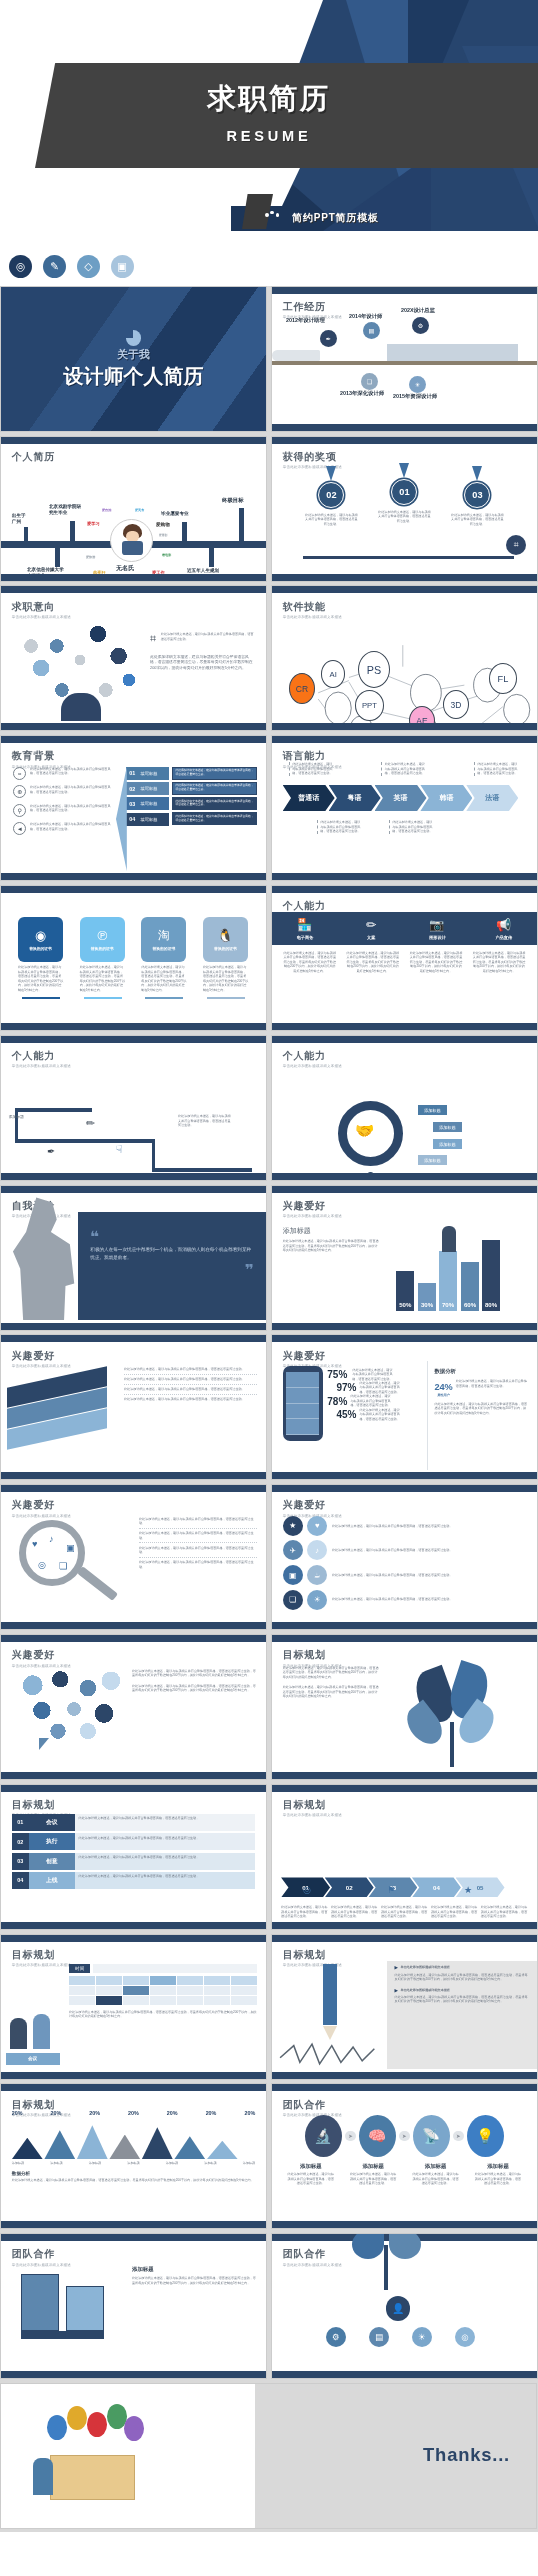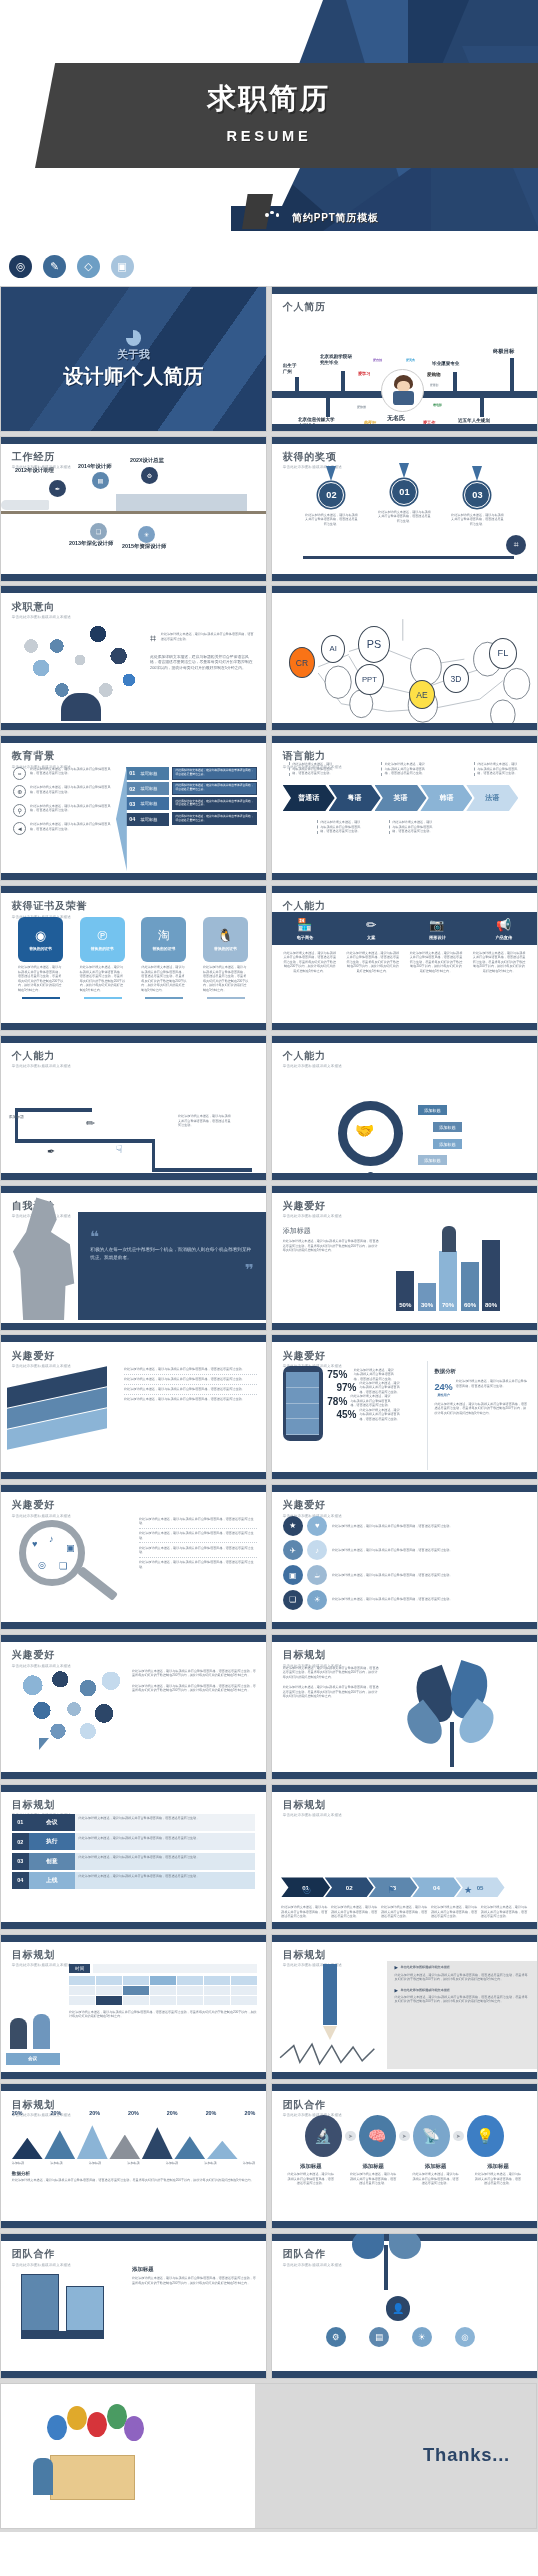--- a/index.html
+++ b/index.html
@@ -192,62 +192,20 @@
                 display:flex;flex-direction:column;align-items:center;justify-content:center;">
       <div class="pie-ico"></div>
       <div class="sec-t1">关于我</div>
       <div class="sec-t2">设计师个人简历</div>
     </div>
   </div>
 
   <div class="slide">
     <div class="bar-top"></div>
     <div class="s-head">
-        <div class="s-title">个人简历</div>
-      </div>
-    <div class="s-body" style="position:relative;">
-      <div style="position:absolute;left:0;right:0;top:51px;height:7px;background:#2c4668;"></div>
-
-      <div style="position:absolute;left:10.8px;top:23px;font-size:4.6px;font-weight:bold;line-height:1.25;">出生于<br>广州</div>
-      <div style="position:absolute;left:23px;top:37px;width:3.8px;height:17px;background:#2c4668;"></div>
-      <div style="position:absolute;left:48px;top:14px;font-size:4.6px;font-weight:bold;line-height:1.25;">北京戏剧学院研<br>究生毕业</div>
-      <div style="position:absolute;left:69px;top:31px;width:4.6px;height:23px;background:#2c4668;"></div>
-      <div style="position:absolute;left:160px;top:21.5px;font-size:4.6px;font-weight:bold;">毕业愿景专业</div>
-      <div style="position:absolute;left:181px;top:32px;width:4.6px;height:21.5px;background:#2c4668;"></div>
-      <div style="position:absolute;left:221px;top:7.7px;font-size:5.4px;font-weight:bold;">终极目标</div>
-      <div style="position:absolute;left:238px;top:18.4px;width:4.6px;height:35px;background:#2c4668;"></div>
-
-      <div style="position:absolute;left:54px;top:57px;width:4.6px;height:20px;background:#2c4668;"></div>
-      <div style="position:absolute;left:26px;top:77px;font-size:4.6px;font-weight:bold;line-height:1.25;">北京信息传媒大学<br>本科毕业</div>
-      <div style="position:absolute;left:208px;top:57px;width:4.6px;height:20px;background:#2c4668;"></div>
-      <div style="position:absolute;left:186px;top:78px;font-size:4.6px;font-weight:bold;">近五年人生规划</div>
-
-      <div style="position:absolute;left:109px;top:29px;width:43px;height:43px;border-radius:50%;border:0.8px solid #ccc;background:#fff;">
-        <div style="position:absolute;left:12.3px;top:4.6px;width:18.4px;height:14px;background:#5a3b2a;border-radius:9.2px 9.2px 4.6px 4.6px;"></div>
-        <div style="position:absolute;left:15.4px;top:11.5px;width:12.3px;height:10.8px;background:#f3d3b5;border-radius:5.4px;"></div>
-        <div style="position:absolute;left:10.8px;top:21.5px;width:21.5px;height:14px;background:#3f5f86;border-radius:3.1px;"></div>
-      </div>
-      <div style="position:absolute;left:115px;top:74px;font-size:6.1px;font-weight:bold;">无名氏</div>
-
-      <div style="position:absolute;left:101px;top:18.4px;font-size:3.1px;font-weight:bold;color:#8e63c0;">爱自拍</div>
-      <div style="position:absolute;left:134px;top:18.4px;font-size:3.1px;font-weight:bold;color:#46a7d8;">爱美食</div>
-      <div style="position:absolute;left:86px;top:31px;font-size:4.2px;font-weight:bold;color:#d6343a;">爱学习</div>
-      <div style="position:absolute;left:155px;top:32px;font-size:4.6px;font-weight:bold;color:#3a3a3a;">爱购物</div>
-      <div style="position:absolute;left:158px;top:43px;font-size:2.8px;font-weight:bold;color:#9aa3ac;">爱看剧</div>
-      <div style="position:absolute;left:85px;top:65px;font-size:3.1px;font-weight:bold;color:#9aa3ac;">爱旅游</div>
-      <div style="position:absolute;left:92px;top:80px;font-size:4.2px;font-weight:bold;color:#e0a92b;">熬夜狂</div>
-      <div style="position:absolute;left:151px;top:80px;font-size:4.2px;font-weight:bold;color:#d6343a;">爱工作</div>
-      <div style="position:absolute;left:161px;top:63px;font-size:3.1px;font-weight:bold;color:#4a9b62;">看电影</div>
-    </div>
-    <div class="bar-bot"></div>
-  </div>
-
-  <div class="slide">
-    <div class="bar-top"></div>
-    <div class="s-head">
       <div class="s-title">工作经历</div>
       <div class="s-sub">单击此处添加图标题或详细文本描述</div>
     </div>
     <div class="s-body">
       <div style="position:absolute;left:0;right:0;top:48px;height:3.8px;background:#8a7f6d;"></div>
       <div style="position:absolute;left:0;top:37px;width:48px;height:10.8px;background:#dfe4e9;border-radius:5.4px 1.5px 1.5px 5.4px;"></div>
       <div style="position:absolute;left:115px;top:31px;width:131px;height:17px;background:#c8d3de;"></div>
       <div style="position:absolute;left:48px;top:17px;width:17px;height:17px;border-radius:50%;background:#2f4566;color:#fff;font-size:6.1px;display:flex;align-items:center;justify-content:center;">✒</div>
       <div style="position:absolute;left:14px;top:4.6px;font-size:5.4px;font-weight:bold;">2012年设计助理</div>
       <div style="position:absolute;left:91px;top:9.2px;width:17px;height:17px;border-radius:50%;background:#5d87ae;color:#fff;font-size:6.1px;display:flex;align-items:center;justify-content:center;">▤</div>
@@ -258,20 +216,62 @@
       <div style="position:absolute;left:68px;top:77px;font-size:5.4px;font-weight:bold;">2013年深化设计师</div>
       <div style="position:absolute;left:137px;top:63px;width:17px;height:17px;border-radius:50%;background:#7ba0c4;color:#fff;font-size:6.1px;display:flex;align-items:center;justify-content:center;">☀</div>
       <div style="position:absolute;left:121px;top:80px;font-size:5.4px;font-weight:bold;">2015年资深设计师</div>
     </div>
     <div class="bar-bot"></div>
   </div>
 
   <div class="slide">
     <div class="bar-top"></div>
     <div class="s-head">
+        <div class="s-title">个人简历</div>
+      </div>
+    <div class="s-body" style="position:relative;">
+      <div style="position:absolute;left:0;right:0;top:51px;height:7px;background:#2c4668;"></div>
+
+      <div style="position:absolute;left:10.8px;top:23px;font-size:4.6px;font-weight:bold;line-height:1.25;">出生于<br>广州</div>
+      <div style="position:absolute;left:23px;top:37px;width:3.8px;height:17px;background:#2c4668;"></div>
+      <div style="position:absolute;left:48px;top:14px;font-size:4.6px;font-weight:bold;line-height:1.25;">北京戏剧学院研<br>究生毕业</div>
+      <div style="position:absolute;left:69px;top:31px;width:4.6px;height:23px;background:#2c4668;"></div>
+      <div style="position:absolute;left:160px;top:21.5px;font-size:4.6px;font-weight:bold;">毕业愿景专业</div>
+      <div style="position:absolute;left:181px;top:32px;width:4.6px;height:21.5px;background:#2c4668;"></div>
+      <div style="position:absolute;left:221px;top:7.7px;font-size:5.4px;font-weight:bold;">终极目标</div>
+      <div style="position:absolute;left:238px;top:18.4px;width:4.6px;height:35px;background:#2c4668;"></div>
+
+      <div style="position:absolute;left:54px;top:57px;width:4.6px;height:20px;background:#2c4668;"></div>
+      <div style="position:absolute;left:26px;top:77px;font-size:4.6px;font-weight:bold;line-height:1.25;">北京信息传媒大学<br>本科毕业</div>
+      <div style="position:absolute;left:208px;top:57px;width:4.6px;height:20px;background:#2c4668;"></div>
+      <div style="position:absolute;left:186px;top:78px;font-size:4.6px;font-weight:bold;">近五年人生规划</div>
+
+      <div style="position:absolute;left:109px;top:29px;width:43px;height:43px;border-radius:50%;border:0.8px solid #ccc;background:#fff;">
+        <div style="position:absolute;left:12.3px;top:4.6px;width:18.4px;height:14px;background:#5a3b2a;border-radius:9.2px 9.2px 4.6px 4.6px;"></div>
+        <div style="position:absolute;left:15.4px;top:11.5px;width:12.3px;height:10.8px;background:#f3d3b5;border-radius:5.4px;"></div>
+        <div style="position:absolute;left:10.8px;top:21.5px;width:21.5px;height:14px;background:#3f5f86;border-radius:3.1px;"></div>
+      </div>
+      <div style="position:absolute;left:115px;top:74px;font-size:6.1px;font-weight:bold;">无名氏</div>
+
+      <div style="position:absolute;left:101px;top:18.4px;font-size:3.1px;font-weight:bold;color:#8e63c0;">爱自拍</div>
+      <div style="position:absolute;left:134px;top:18.4px;font-size:3.1px;font-weight:bold;color:#46a7d8;">爱美食</div>
+      <div style="position:absolute;left:86px;top:31px;font-size:4.2px;font-weight:bold;color:#d6343a;">爱学习</div>
+      <div style="position:absolute;left:155px;top:32px;font-size:4.6px;font-weight:bold;color:#3a3a3a;">爱购物</div>
+      <div style="position:absolute;left:158px;top:43px;font-size:2.8px;font-weight:bold;color:#9aa3ac;">爱看剧</div>
+      <div style="position:absolute;left:85px;top:65px;font-size:3.1px;font-weight:bold;color:#9aa3ac;">爱旅游</div>
+      <div style="position:absolute;left:92px;top:80px;font-size:4.2px;font-weight:bold;color:#e0a92b;">熬夜狂</div>
+      <div style="position:absolute;left:151px;top:80px;font-size:4.2px;font-weight:bold;color:#d6343a;">爱工作</div>
+      <div style="position:absolute;left:161px;top:63px;font-size:3.1px;font-weight:bold;color:#4a9b62;">看电影</div>
+    </div>
+    <div class="bar-bot"></div>
+  </div>
+
+  <div class="slide">
+    <div class="bar-top"></div>
+    <div class="s-head">
       <div class="s-title">获得的奖项</div>
       <div class="s-sub">单击此处添加图标题或详细文本描述</div>
     </div>
     <div class="s-body" style="display:flex;justify-content:space-around;padding:3.1px 23px 0;">
       <div style="text-align:center;width:54px;">
         <div class="ribbon"></div>
         <div class="medal" style="margin:1.5px auto 4.6px;">02</div>
         <div class="tinytext">此处添加详细文本描述，建议与标题相关并符合整体语言风格，语言描述尽量简洁生动。</div>
       </div>
       <div style="text-align:center;width:54px;margin-top:-3.1px;">
@@ -317,20 +317,24 @@
           <div class="tinytext">此处添加详细文本描述，建议与标题相关并符合整体语言风格，语言描述尽量简洁生动。</div>
         </div>
         <div class="tiny5" style="margin-top:9.2px;">此处添加详细文本描述，建议与标题相关并符合整体语言风格，语言描述尽量简洁生动，尽量将每页幻灯片的字数控制在200字以内，据统计每页幻灯片的最好控制在5分钟之内。</div>
       </div>
     </div>
     <div class="bar-bot"></div>
   </div>
 
   <div class="slide">
     <div class="bar-top"></div>
+    <div class="s-head">
+      <div class="s-title">软件技能</div>
+      <div class="s-sub">单击此处添加图标题或详细文本描述</div>
+    </div>
     <div class="s-body" style="position:relative;">
       <svg width="267" height="108" style="position:absolute;left:0;top:0;" viewBox="0 0 347 140">
         <g stroke="#aab2ba" stroke-width="1" fill="none">
           <line x1="170" y1="0" x2="170" y2="28"></line>
           <line x1="100" y1="42" x2="150" y2="26"></line>
             <line x1="60" y1="62" x2="100" y2="46"></line>
           <line x1="150" y1="40" x2="200" y2="60"></line>
             <line x1="200" y1="60" x2="250" y2="52"></line>
           <line x1="100" y1="48" x2="120" y2="82"></line>
             <line x1="120" y1="82" x2="180" y2="96"></line>
@@ -351,21 +355,21 @@
           <ellipse cx="116" cy="110" rx="15" ry="18"></ellipse>
           <ellipse cx="300" cy="124" rx="16" ry="19"></ellipse>
         </g>
       </svg>
       <div style="position:absolute;left:17px;top:28px;width:26px;height:31px;border-radius:50%;border:1.2px solid #3a4654;background:#f97316;display:flex;align-items:center;justify-content:center;font-size:8.5px;color:#2f4566;">CR</div>
       <div style="position:absolute;left:49px;top:15.4px;width:24.6px;height:28px;border-radius:50%;border:1.2px solid #3a4654;background:#fff;display:flex;align-items:center;justify-content:center;font-size:7.7px;color:#2f4566;">AI</div>
       <div style="position:absolute;left:86px;top:6.1px;width:32px;height:37px;border-radius:50%;border:1.5px solid #3a4654;background:#fff;display:flex;align-items:center;justify-content:center;font-size:10.8px;color:#2f4566;">PS</div>
       <div style="position:absolute;left:217px;top:18.4px;width:28px;height:31px;border-radius:50%;border:1.2px solid #3a4654;background:#fff;display:flex;align-items:center;justify-content:center;font-size:9.2px;color:#2f4566;">FL</div>
       <div style="position:absolute;left:83px;top:45px;width:29px;height:31px;border-radius:50%;border:1.2px solid #3a4654;background:#fff;display:flex;align-items:center;justify-content:center;font-size:7.7px;color:#2f4566;">PPT</div>
       <div style="position:absolute;left:171px;top:45px;width:26px;height:29px;border-radius:50%;border:1.2px solid #3a4654;background:#fff;display:flex;align-items:center;justify-content:center;font-size:8.5px;color:#2f4566;">3D</div>
-      <div style="position:absolute;left:137px;top:61px;width:26px;height:29px;border-radius:50%;border:1.2px solid #3a4654;background:#fde047;display:flex;align-items:center;justify-content:center;font-size:8.5px;color:#2f4566;">AE</div>
+      <div style="position:absolute;left:137px;top:61px;width:26px;height:29px;border-radius:50%;border:1.2px solid #3a4654;background:#f9a8d4;display:flex;align-items:center;justify-content:center;font-size:8.5px;color:#2f4566;">AE</div>
     </div>
     <div class="bar-bot"></div>
   </div>
 
   <div class="slide">
     <div class="bar-top"></div>
     <div class="s-head">
       <div class="s-title">教育背景</div>
       <div class="s-sub">单击此处添加图标题或详细文本描述</div>
     </div>
@@ -441,24 +445,20 @@
       <div style="display:flex;gap:26px;padding:9.2px 0 0 45px;">
         <div class="tinytext" style="width:46px;border-left:0.8px dashed #9aa3ac;padding-left:2.3px;">此处添加详细文本描述，建议与标题相关并符合整体语言风格，语言描述尽量简洁生动。</div>
         <div class="tinytext" style="width:46px;border-left:0.8px dashed #9aa3ac;padding-left:2.3px;">此处添加详细文本描述，建议与标题相关并符合整体语言风格，语言描述尽量简洁生动。</div>
       </div>
     </div>
     <div class="bar-bot"></div>
   </div>
 
   <div class="slide">
     <div class="bar-top"></div>
-    <div class="s-head">
-      <div class="s-title">获得证书及荣誉</div>
-      <div class="s-sub">单击此处添加图标题或详细文本描述</div>
-    </div>
     <div class="s-body" style="display:flex;justify-content:space-around;padding:4.6px 9.2px 0;">
       <div style="width:46px;">
         <div class="cert" style="background:#1f5d99;">
             <span style="font-size:13px;">◉</span>
             <span class="cert-lbl">替换您的证书</span>
           </div>
         <div class="tinytext" style="margin-top:3.8px;">此处添加详细文本描述，建议与标题相关并符合整体语言风格，语言描述尽量简洁生动，尽量将每页幻灯片的字数控制在200字以内，据统计每页幻灯片的最好控制在5分钟之内。</div>
         <div class="cert-rule" style="background:#1f5d99;"></div>
       </div>
       <div style="width:46px;">
@@ -649,21 +649,21 @@
         <div class="phone">
             <div class="phone-scr">
               <div></div>
               <div></div>
               <div></div>
               <div></div>
             </div>
           </div>
       </div>
       <div style="width:100px;padding:6.1px 0 0 0;">
-        <div style="display:flex;align-items:center;gap:5px;text-align:center;">
+        <div style="display:flex;align-items:center;gap:5px;">
           <span class="pct-big">75%</span>
           <span class="tinytext" style="width:43px;">此处添加详细文本描述，建议与标题相关并符合整体语言风格，语言描述尽量简洁生动。</span>
         </div>
         <div style="display:flex;align-items:center;gap:3.1px;margin-left:9.2px;">
           <span class="pct-big">97%</span>
           <span class="tinytext" style="width:43px;">此处添加详细文本描述，建议与标题相关并符合整体语言风格，语言描述尽量简洁生动。</span>
         </div>
         <div style="display:flex;align-items:center;gap:3.1px;">
           <span class="pct-big">78%</span>
           <span class="tinytext" style="width:43px;">此处添加详细文本描述，建议与标题相关并符合整体语言风格，语言描述尽量简洁生动。</span>

